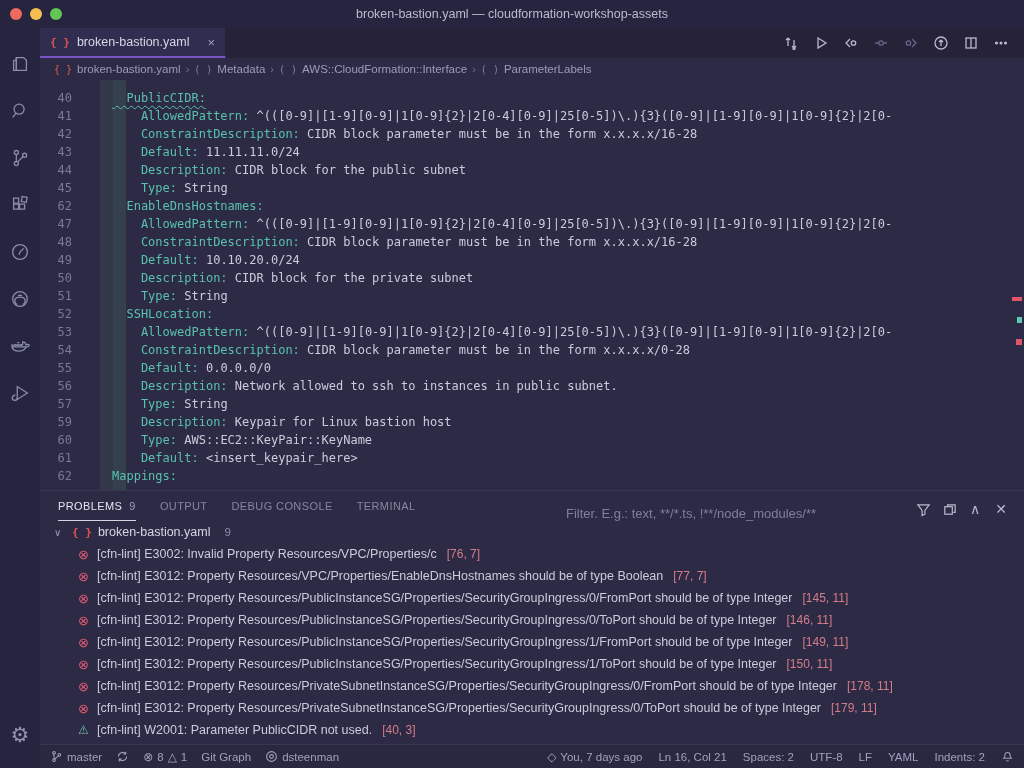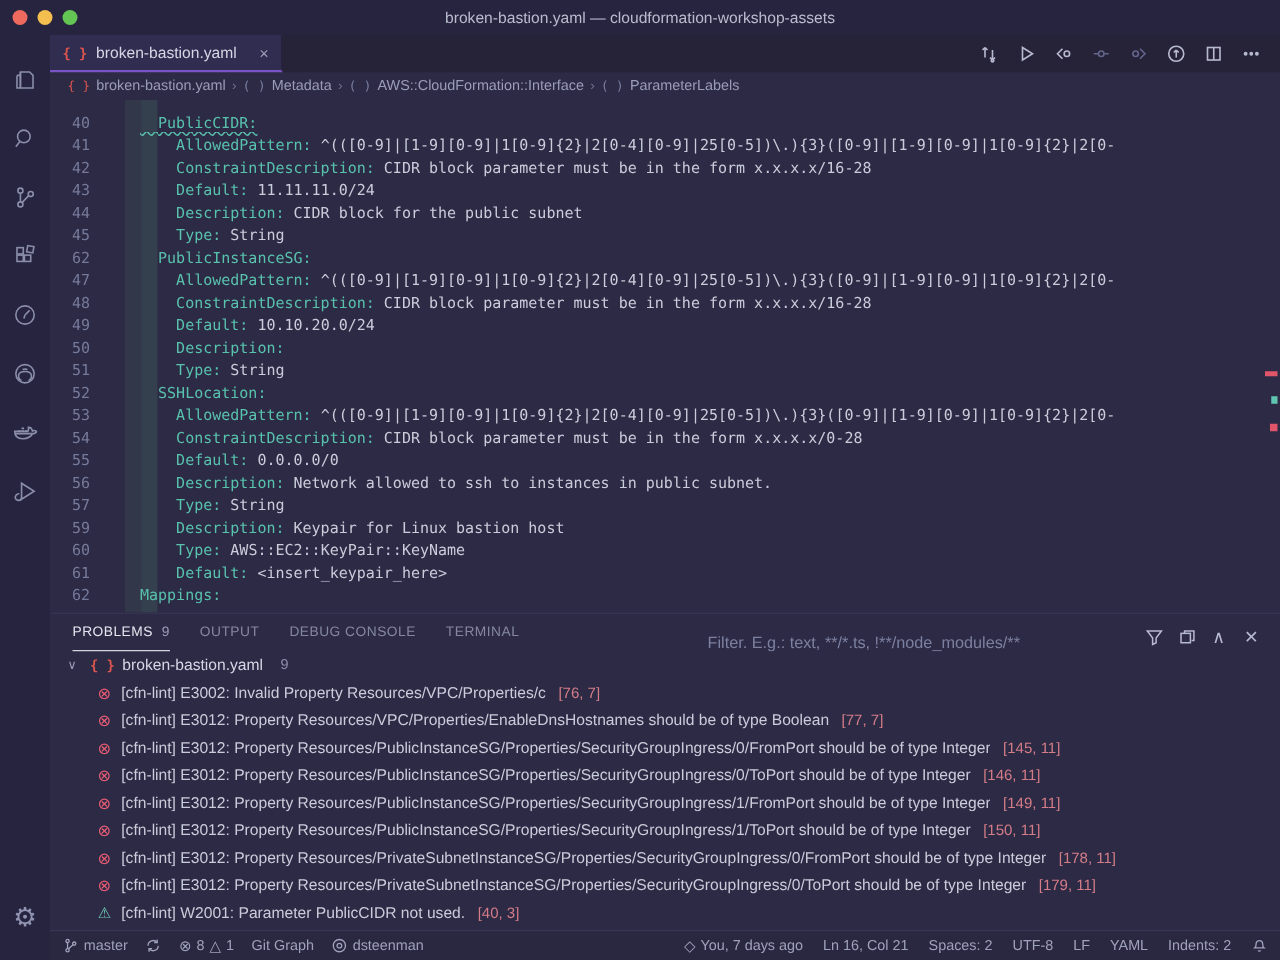--- a/index.html
+++ b/index.html
@@ -282,25 +282,25 @@
       <div class="editor">
         <div class="indent-tint"></div>
         <div class="indent-tint2"></div>
         <div class="code-scroll">
           <div class="code-line"><span class="ln">40</span><span class="code-text"><span class="k squiggle">  PublicCIDR:</span><span class="v"></span></span></div>
           <div class="code-line"><span class="ln">41</span><span class="code-text"><span class="k">    AllowedPattern:</span><span class="v"> ^(([0-9]|[1-9][0-9]|1[0-9]{2}|2[0-4][0-9]|25[0-5])\.){3}([0-9]|[1-9][0-9]|1[0-9]{2}|2[0-</span></span></div>
           <div class="code-line"><span class="ln">42</span><span class="code-text"><span class="k">    ConstraintDescription:</span><span class="v"> CIDR block parameter must be in the form x.x.x.x/16-28</span></span></div>
           <div class="code-line"><span class="ln">43</span><span class="code-text"><span class="k">    Default:</span><span class="v"> 11.11.11.0/24</span></span></div>
           <div class="code-line"><span class="ln">44</span><span class="code-text"><span class="k">    Description:</span><span class="v"> CIDR block for the public subnet</span></span></div>
           <div class="code-line"><span class="ln">45</span><span class="code-text"><span class="k">    Type:</span><span class="v"> String</span></span></div>
-          <div class="code-line"><span class="ln">62</span><span class="code-text"><span class="k">  PublicInstanceSG:</span><span class="v"></span></span></div>
+          <div class="code-line"><span class="ln">62</span><span class="code-text"><span class="k">  EnableDnsHostnames:</span><span class="v"></span></span></div>
           <div class="code-line"><span class="ln">47</span><span class="code-text"><span class="k">    AllowedPattern:</span><span class="v"> ^(([0-9]|[1-9][0-9]|1[0-9]{2}|2[0-4][0-9]|25[0-5])\.){3}([0-9]|[1-9][0-9]|1[0-9]{2}|2[0-</span></span></div>
           <div class="code-line"><span class="ln">48</span><span class="code-text"><span class="k">    ConstraintDescription:</span><span class="v"> CIDR block parameter must be in the form x.x.x.x/16-28</span></span></div>
           <div class="code-line"><span class="ln">49</span><span class="code-text"><span class="k">    Default:</span><span class="v"> 10.10.20.0/24</span></span></div>
-          <div class="code-line"><span class="ln">50</span><span class="code-text"><span class="k">    Description:</span></span></div>
+          <div class="code-line"><span class="ln">50</span><span class="code-text"><span class="k">    Description:</span><span class="v"> CIDR block for the private subnet</span></span></div>
           <div class="code-line"><span class="ln">51</span><span class="code-text"><span class="k">    Type:</span><span class="v"> String</span></span></div>
           <div class="code-line"><span class="ln">52</span><span class="code-text"><span class="k">  SSHLocation:</span><span class="v"></span></span></div>
           <div class="code-line"><span class="ln">53</span><span class="code-text"><span class="k">    AllowedPattern:</span><span class="v"> ^(([0-9]|[1-9][0-9]|1[0-9]{2}|2[0-4][0-9]|25[0-5])\.){3}([0-9]|[1-9][0-9]|1[0-9]{2}|2[0-</span></span></div>
           <div class="code-line"><span class="ln">54</span><span class="code-text"><span class="k">    ConstraintDescription:</span><span class="v"> CIDR block parameter must be in the form x.x.x.x/0-28</span></span></div>
           <div class="code-line"><span class="ln">55</span><span class="code-text"><span class="k">    Default:</span><span class="v"> 0.0.0.0/0</span></span></div>
           <div class="code-line"><span class="ln">56</span><span class="code-text"><span class="k">    Description:</span><span class="v"> Network allowed to ssh to instances in public subnet.</span></span></div>
           <div class="code-line"><span class="ln">57</span><span class="code-text"><span class="k">    Type:</span><span class="v"> String</span></span></div>
           <div class="code-line"><span class="ln">59</span><span class="code-text"><span class="k">    Description:</span><span class="v"> Keypair for Linux bastion host</span></span></div>
           <div class="code-line"><span class="ln">60</span><span class="code-text"><span class="k">    Type:</span><span class="v"> AWS::EC2::KeyPair::KeyName</span></span></div>
           <div class="code-line"><span class="ln">61</span><span class="code-text"><span class="k">    Default:</span><span class="v"> &lt;insert_keypair_here&gt;</span></span></div>

